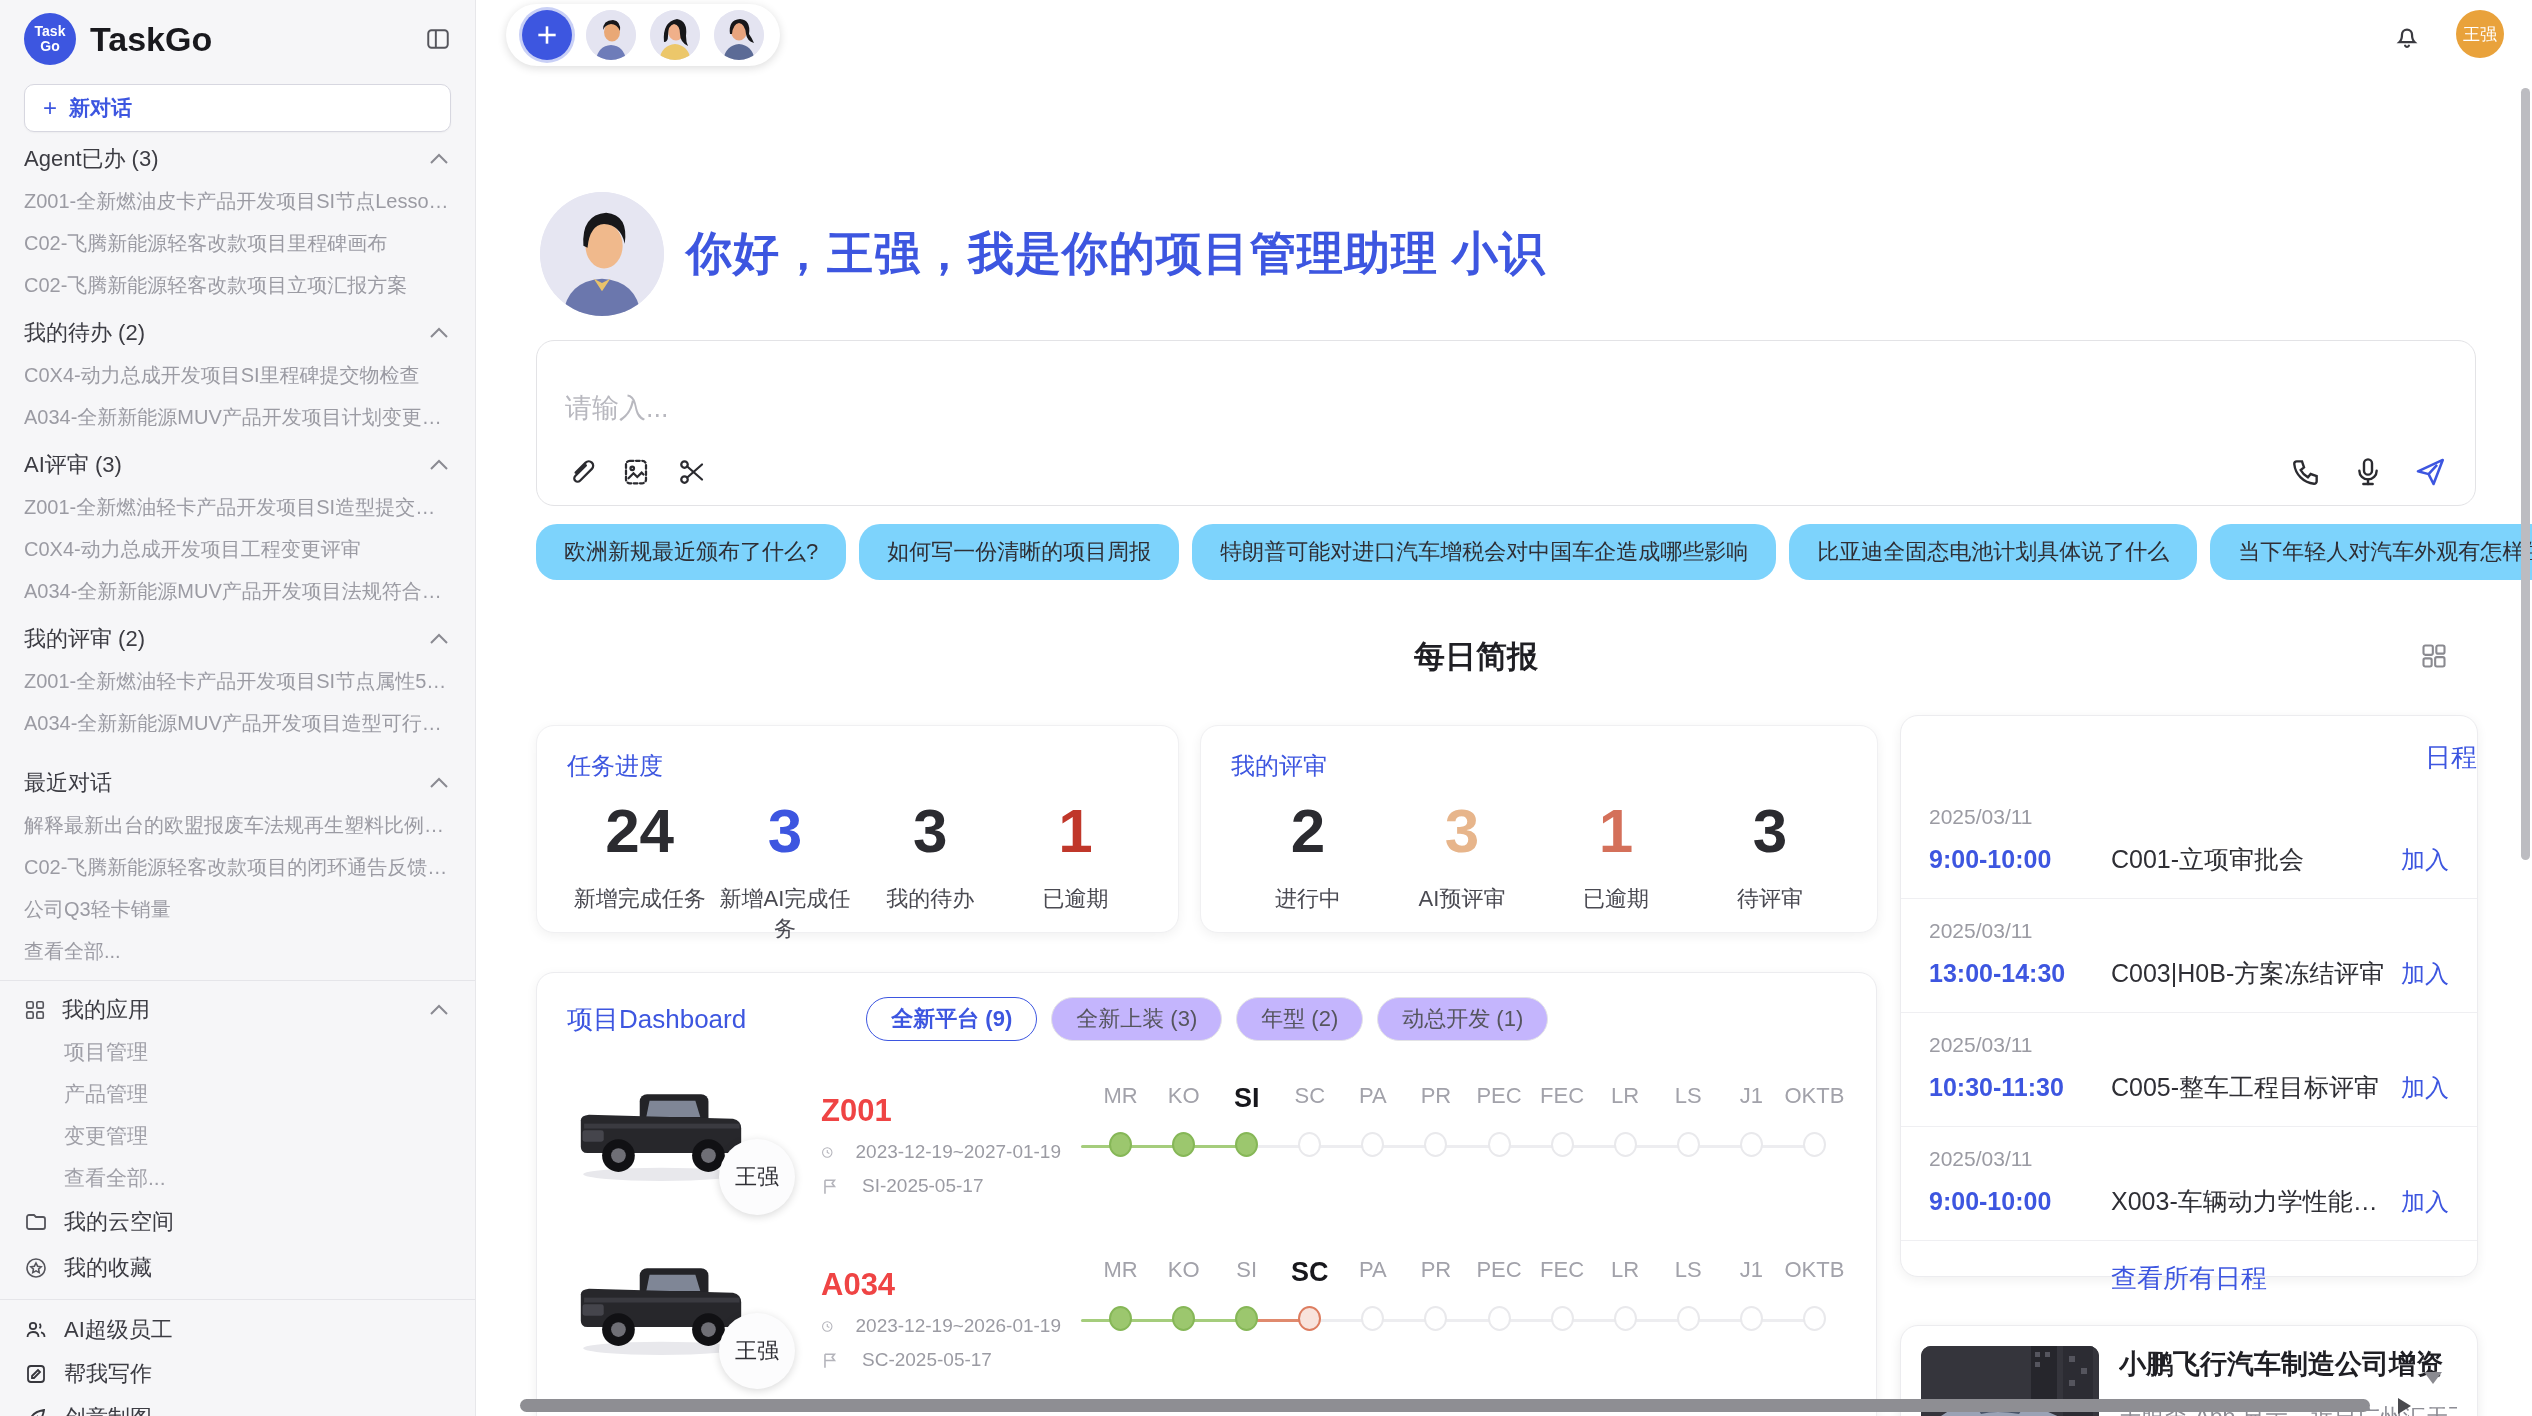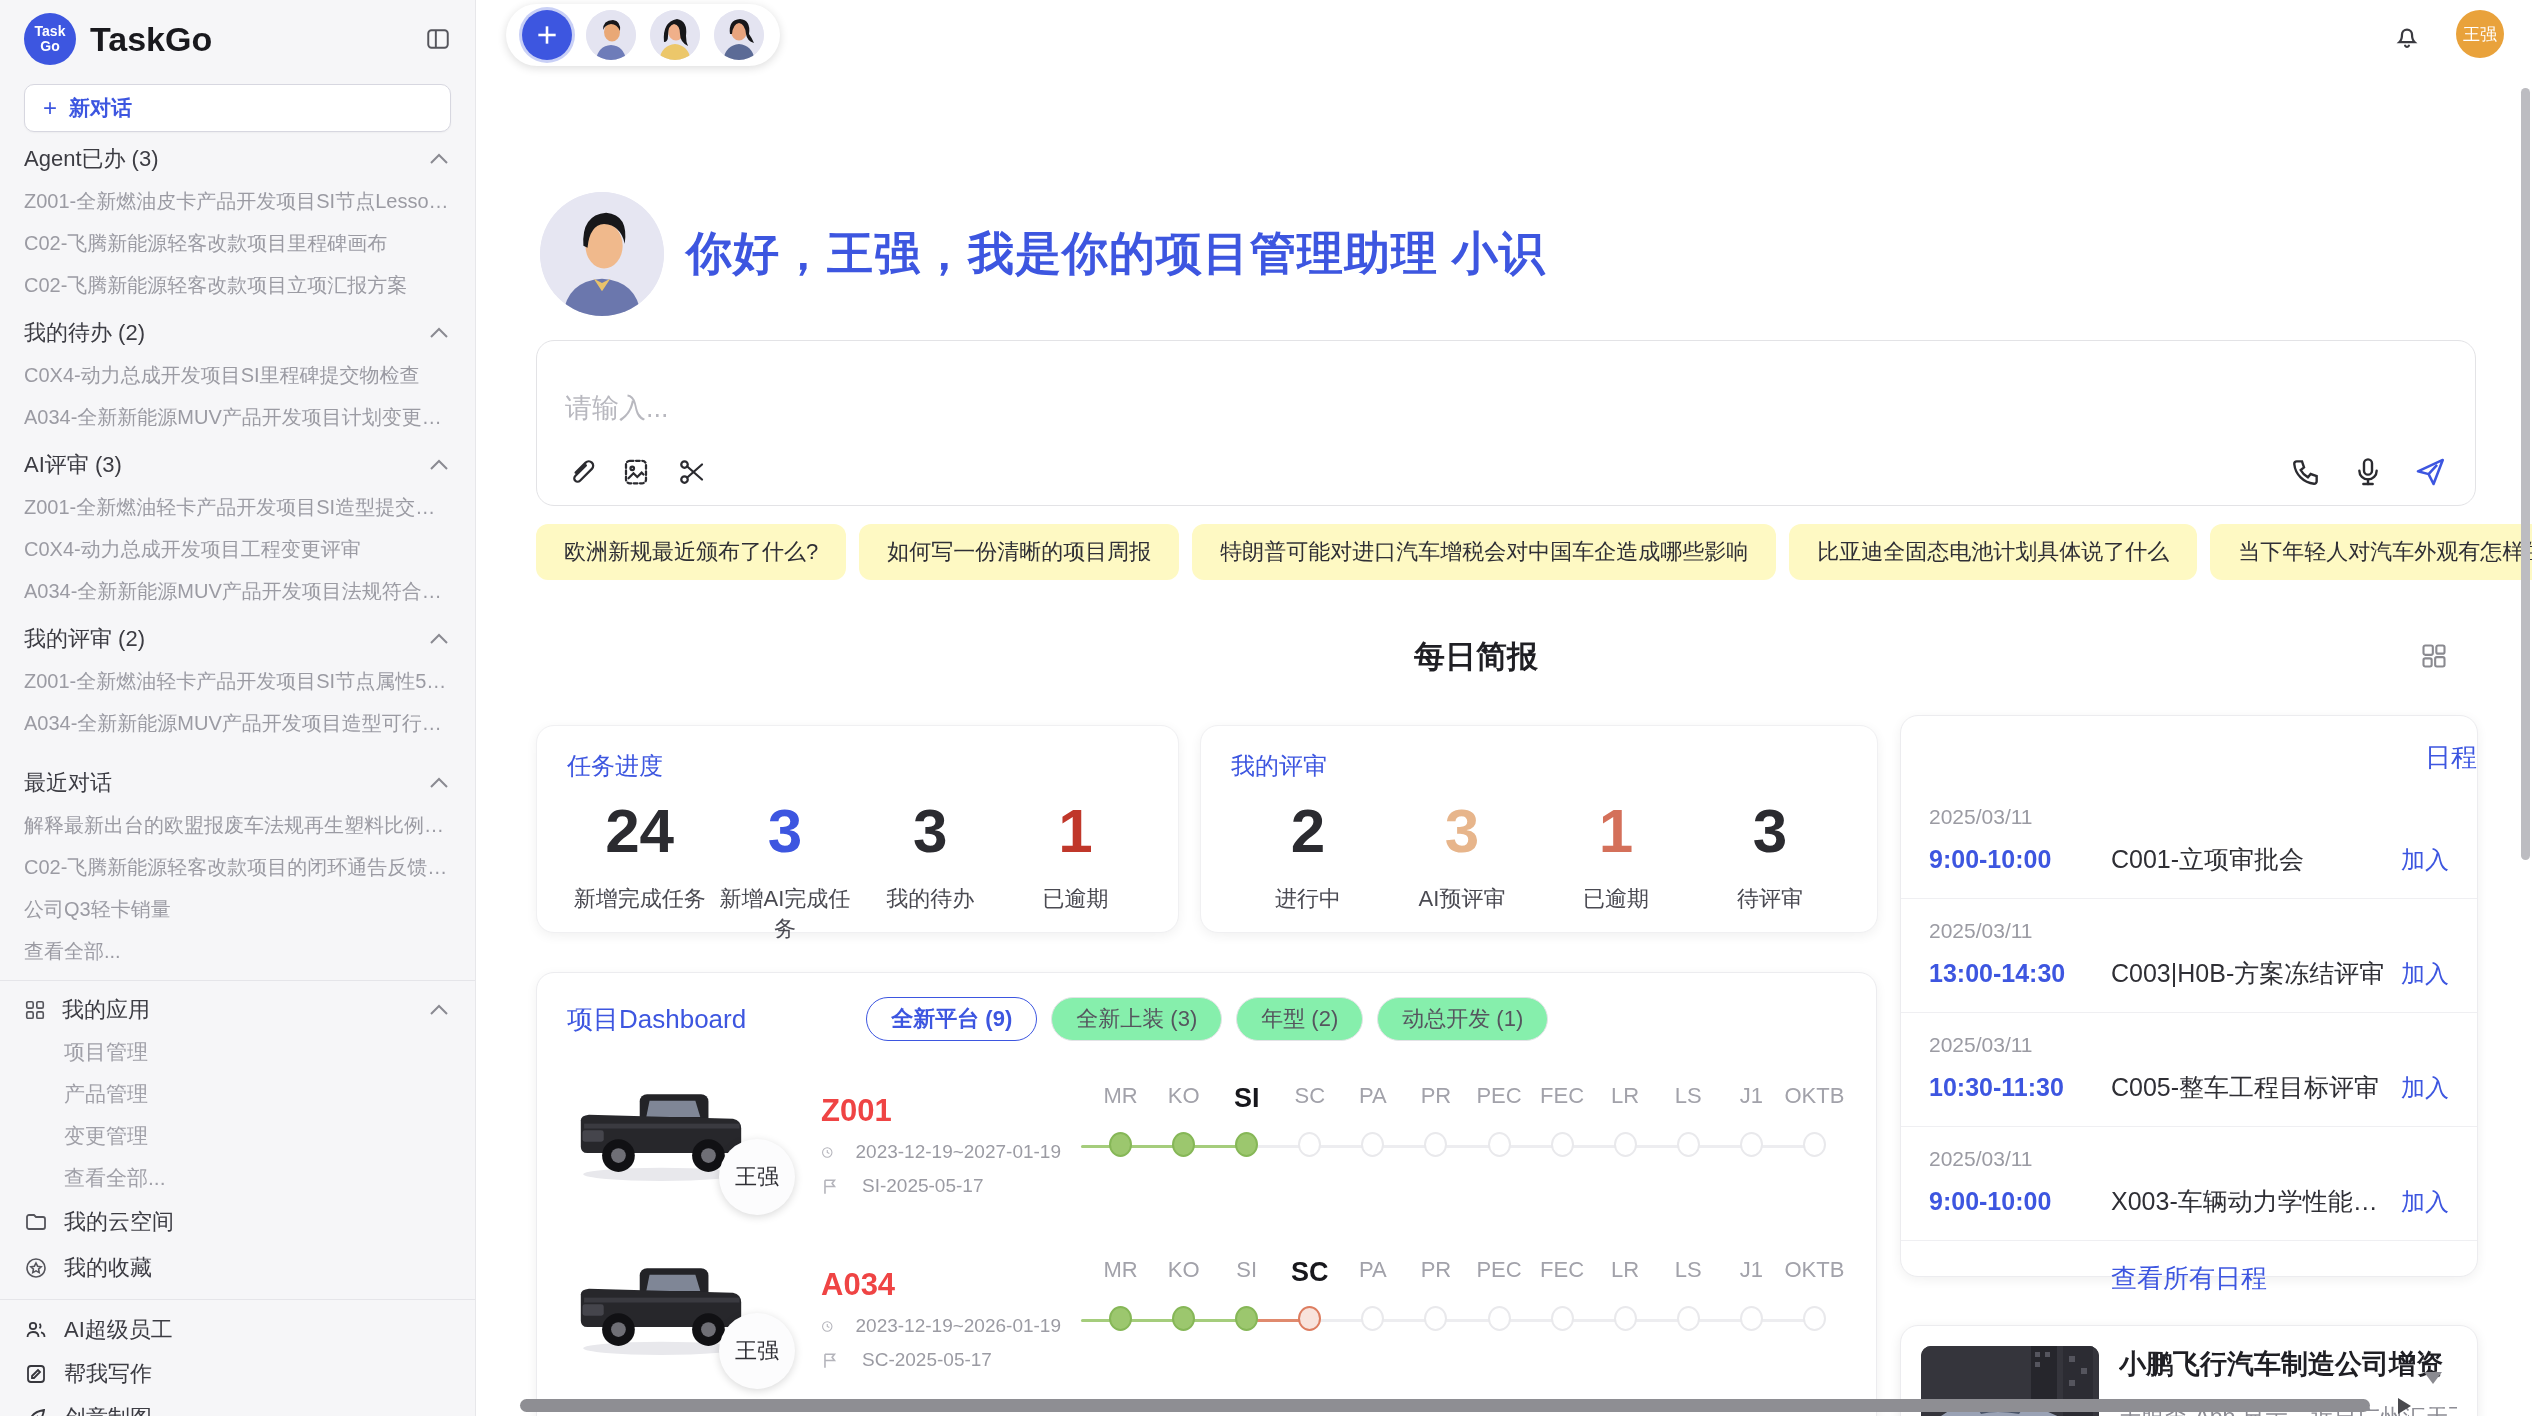--- a/index.html
+++ b/index.html
@@ -51,22 +51,22 @@
   .greet-text{ margin-left:22px; font-size:46px; font-weight:bold; color:#3d56e0; letter-spacing:1px;}
   .ask-card{ position:absolute; left:60px; top:340px; width:1940px; height:166px;
     border:1.5px solid #e3e3e6; border-radius:18px; background:#fff;}
   .ask-input{ position:absolute; left:28px; top:52px; width:1500px; border:none; outline:none;
     font-size:27px; color:#333; font-family:inherit; background:transparent;}
   .ask-input::placeholder{ color:#b8b8bf;}
   .ask-left-icons{ position:absolute; left:26px; bottom:16px; display:flex; gap:22px;}
   .ask-right-icons{ position:absolute; right:28px; bottom:16px; display:flex; gap:28px; align-items:center;}
   .icon-btn{ width:34px; height:34px; display:flex; align-items:center; justify-content:center; cursor:pointer;}
   .chip-row{ position:absolute; left:60px; top:524px; width:1950px; display:flex; gap:13px;}
-  .chip{ height:56px; display:flex; align-items:center; padding:17px 28px; background:#fef9c3;
-    border-radius:12px; font-size:22px; color:#2f2f35; white-space:nowrap; cursor:pointer;}
+  .chip{ height:56px; display:flex; align-items:center; padding:17px 28px; background:#7dd3fc;
+    border-radius:21px; font-size:22px; color:#2f2f35; white-space:nowrap; cursor:pointer;}
   .brief-title{ position:absolute; left:0; top:636px; width:2000px; text-align:center;
     font-size:31px; font-weight:bold; color:#1f1f24;}
   .brief-grid{ position:absolute; right:84px; top:642px; width:28px; height:28px; cursor:pointer;}
   
   .stat-card{ position:absolute; top:725px; height:208px; background:#fff; border:1px solid #f0f0f2;
     border-radius:18px; box-shadow:0 3px 12px rgba(0,0,0,.06); padding:24px 30px;}
   .stat-card.c1{ left:60px; width:643px;}
   .stat-card.c2{ left:724px; width:678px;}
   .stat-title{ font-size:24px; color:#3d56e0;}
   .stat-cells{ display:flex; margin-top:14px;}
@@ -78,21 +78,21 @@
   .stat-num.c-salmon{ color:#d4705a;}
   .stat-label{ font-size:22px; color:#4a4a52; margin-top:18px;}
   
   .dash-card{ position:absolute; left:60px; top:972px; width:1341px; height:470px;
     border:1px solid #ececef; border-radius:18px; box-shadow:0 3px 12px rgba(0,0,0,.06);
     background:#fff; overflow:hidden; padding:24px 30px 0 30px;}
   .dash-head{ display:flex; align-items:center;}
   .dash-title{ font-size:26px; color:#3d56e0;}
   .dash-tabs{ display:flex; gap:14px; margin-left:120px;}
   .tab{ height:44px; padding:0 24px; display:flex; align-items:center; border-radius:22px;
-    font-size:22px; color:#55555e; background:#86efac; border:1px solid #e3e3e6; cursor:pointer; white-space:nowrap;}
+    font-size:22px; color:#55555e; background:#c4b5fd; border:1px solid #e3e3e6; cursor:pointer; white-space:nowrap;}
   .tab.active{ color:#3d56e0; border:1.5px solid #3d56e0; background:#fff; font-weight:bold;}
   .proj-row{ display:flex; align-items:flex-start; margin-top:34px;}
   .proj-media{ position:relative; width:180px; height:112px; flex:0 0 auto; margin-left:4px;}
   .owner-badge{ position:absolute; right:-44px; bottom:-28px; width:76px; height:76px; border-radius:50%;
     background:#fcfcfd; box-shadow:0 2px 8px rgba(0,0,0,.15); display:flex; align-items:center;
     justify-content:center; font-size:22px; color:#2f2f35;}
   .proj-info{ margin-left:70px; width:240px; flex:0 0 auto;}
   .proj-code{ font-size:31px; font-weight:bold; color:#ef4444; margin-top:18px;}
   .meta-row{ display:flex; align-items:center; gap:22px; margin-top:12px; font-size:19px; color:#9b9ba3; white-space:nowrap;}
   .ms-strip{ flex:1; margin-left:28px; margin-top:8px;}

